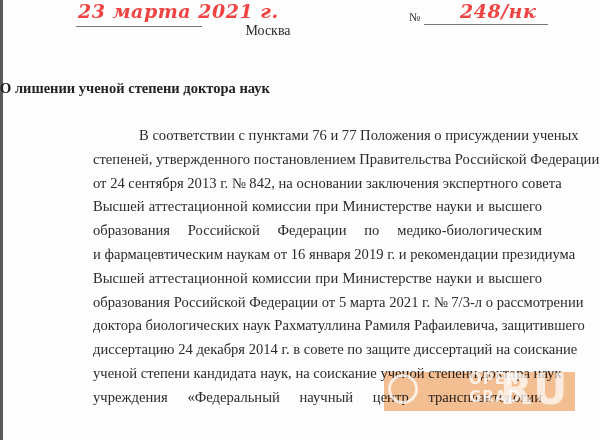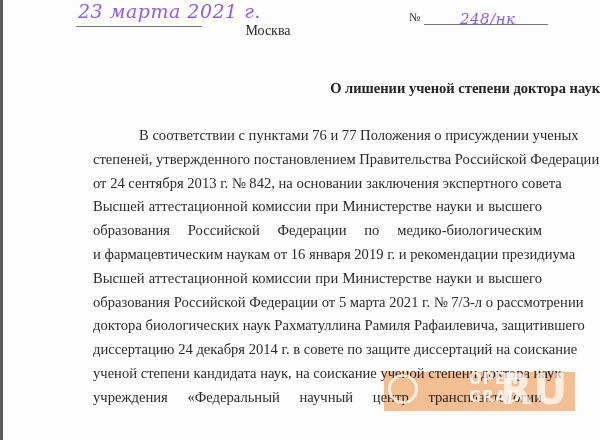--- a/index.html
+++ b/index.html
@@ -14,35 +14,36 @@
     position: absolute; left: 0; top: 0; width: 3px; height: 440px;
     background: #5a5a5a;
   }
   .hw-line {
     position: absolute; height: 1px; background: #777;
   }
   .handwriting {
     position: absolute;
     font-family: "DejaVu Serif", serif;
     font-style: italic;
-    color: #8b5cf6;
+    color: #ef4444;
     letter-spacing: 0.5px;
+    font-weight: bold;
   }
   .date-hw { left: 78px; top: 0px; font-size: 19px; }
-  .num-hw { left: 460px; top: 10px; font-size: 15px; }
+  .num-hw { left: 460px; top: 0px; font-size: 19px; }
   .num-sign {
     position: absolute; left: 409px; top: 10px; font-size: 12px; color: #333;
   }
   .city {
     position: absolute; left: 0; width: 536px; top: 23px;
     text-align: center; font-size: 14px; color: #2a2a2a;
   }
   .title {
     position: absolute; left: 0; width: 600px; top: 80px;
-    text-align: right; font-size: 14.5px; font-weight: bold; color: #222;
+    text-align: left; font-size: 14.5px; font-weight: bold; color: #222;
   }
   .body-text {
     position: absolute; left: 61px; width: 481px; top: 124px;
     font-size: 14.6px; line-height: 23.8px; color: #2b2b2b;
   }
   .line {
     display: block; white-space: nowrap;
     text-align: justify; text-align-last: justify;
     height: 23.8px;
     margin-left: 32px;

